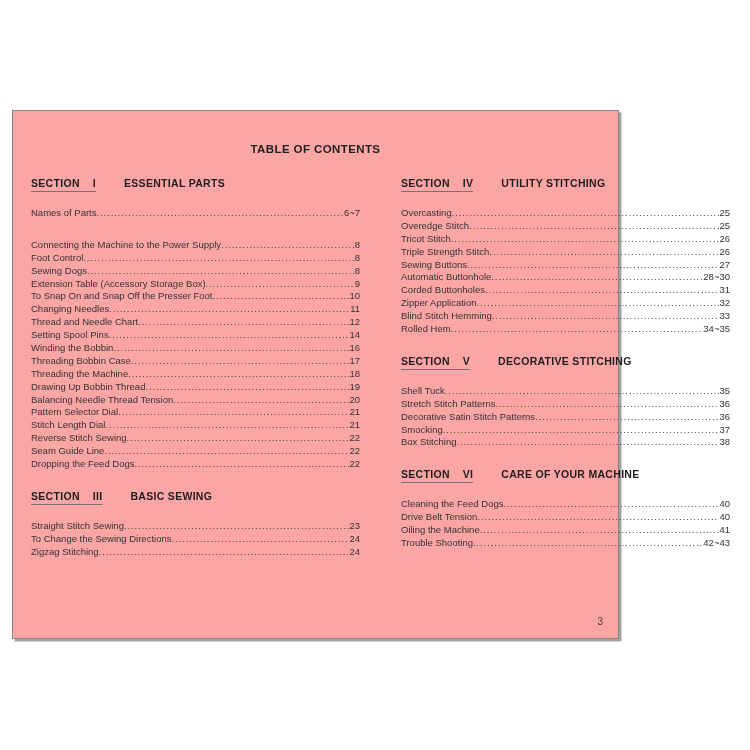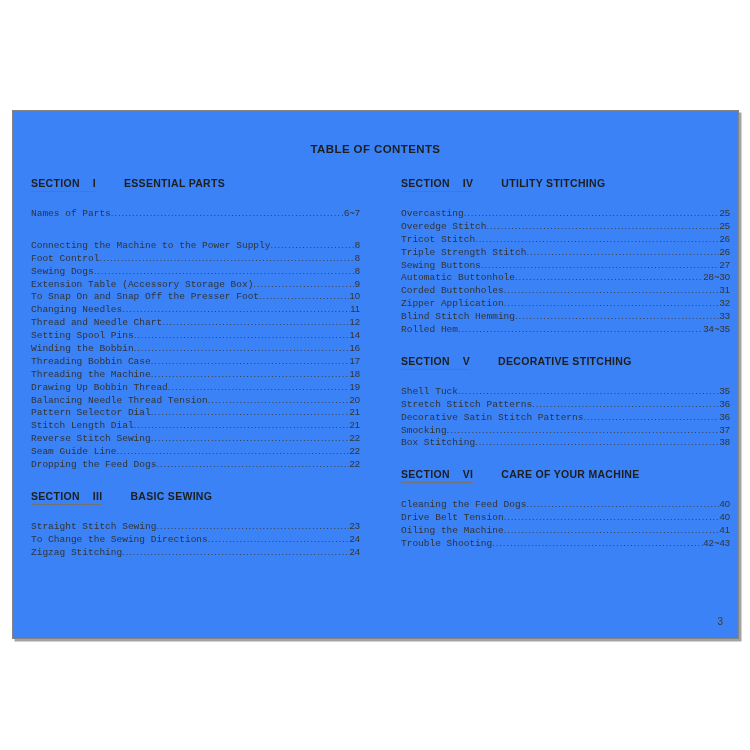--- a/index.html
+++ b/index.html
@@ -6,22 +6,22 @@
   html, body {
     width: 750px; height: 750px;
     background: #ffffff;
     font-family: "Liberation Sans", "DejaVu Sans", sans-serif;
     color: #2b2b2b;
     overflow: hidden;
   }
   .sheet {
     position: absolute;
     left: 12px; top: 110px;
-    width: 727px; height: 529px;
-    background: #3b82f6;
+    width: 607px; height: 529px;
+    background: #fca5a5;
     border: 1px solid #848484;
     box-shadow: 2.5px 2.5px 0 #a3a3a3;
   }
   .title {
     position: absolute;
     top: 32px; left: 0; right: 0;
     text-align: center;
     font-size: 11.5px;
     font-weight: bold;
     letter-spacing: 0.4px;
@@ -51,21 +51,21 @@
   .sec-numeral { margin-left: 13px; }
   .sec-name   { margin-left: 28px; }
   .entry {
     display: flex;
     align-items: baseline;
     height: 12.9px;
     font-size: 9.5px;
     color: #333333;
     white-space: nowrap;
   }
-  .entry-title { flex: 0 0 auto; font-family: Liberation Mono, monospace; }
+  .entry-title { flex: 0 0 auto; }
   .dots {
     flex: 1 1 auto;
     overflow: hidden;
     white-space: nowrap;
     color: #3d3d3d;
   }
   .dots::after {
     content: "....................................................................................................................................................................................";
     letter-spacing: 0.9px;
     font-size: 9.5px;

